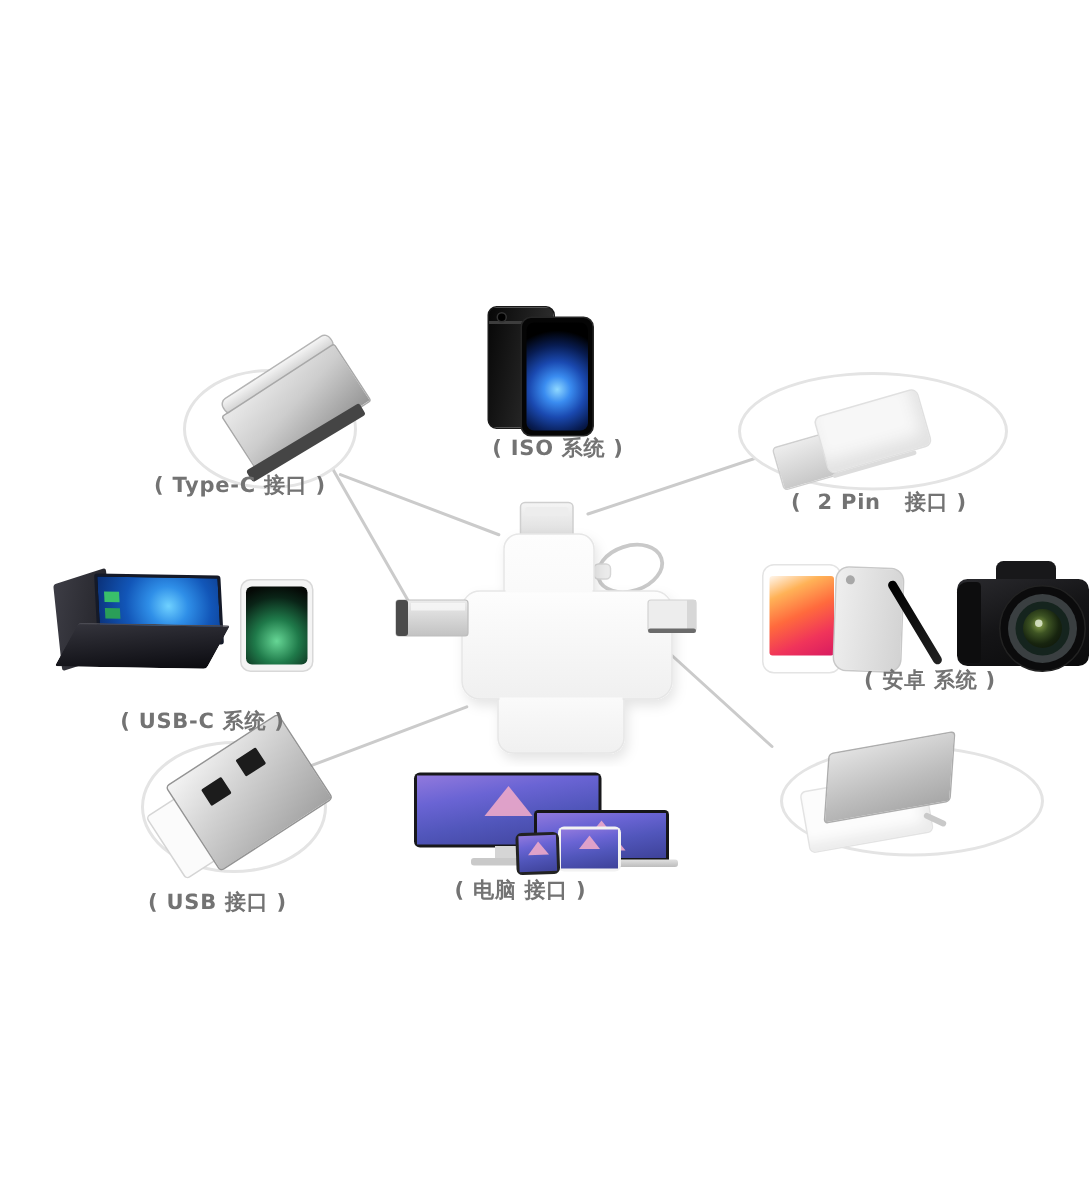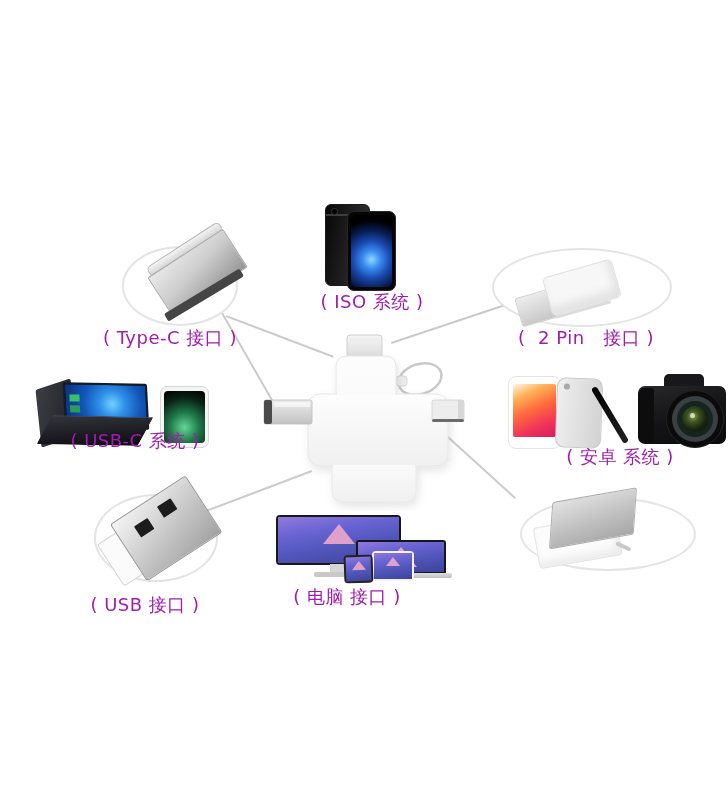--- a/index.html
+++ b/index.html
@@ -4,21 +4,21 @@
 <style>
   html,body{margin:0;padding:0;background:#fff;}
   #canvas{position:relative;width:728px;height:800px;background:#ffffff;overflow:hidden;
           font-family:"DejaVu Sans","Liberation Sans",sans-serif;}
   
   .cline{position:absolute;height:2px;background:#cbcbcb;transform-origin:0 50%;z-index:1;border-radius:1px;}
   
   .circ{position:absolute;border:2px solid #e4e4e4;border-radius:50%;background:#fff;z-index:2;}
   
   .callout-label{position:absolute;transform:translateX(-50%);white-space:pre;z-index:6;
-    font-size:18px;font-weight:400;color:#a21caf;letter-spacing:.5px;}
+    font-size:14px;font-weight:700;color:#737373;letter-spacing:.5px;}
   
   .photo{position:absolute;z-index:3;}
   
   .tc-wrap{left:150px;top:240px;width:100px;height:76px;transform:rotate(-33deg);}
   .tc-rail{position:absolute;left:10px;top:0;width:84px;height:10px;border-radius:5px;
     background:linear-gradient(#f4f4f4,#cfcfcf);border:1px solid #b5b5b5;}
   .tc-face{position:absolute;left:6px;top:9px;width:88px;height:44px;border-radius:2px;
     background:linear-gradient(165deg,#e9e9e9 0%,#cdcdcd 45%,#969696 100%);border:1px solid #a8a8a8;}
   .tc-edge{position:absolute;left:0;top:50px;width:88px;height:9px;background:#454545;border-radius:2px;transform:rotate(2deg);}
   
@@ -244,21 +244,21 @@
 
     <rect x="8" y="74" width="48" height="24" rx="2" fill="url(#plugGrad)" stroke="#bdbdbd" stroke-width="0.8"></rect>
     <rect x="8" y="74" width="8" height="24" rx="2" fill="#4b4b4b"></rect>
     <rect x="18" y="76" width="36" height="5" fill="#f7f7f7" opacity="0.8"></rect>
 
     <rect x="176" y="74" width="32" height="21" rx="2" fill="#ededed" stroke="#d2d2d2" stroke-width="0.8"></rect>
     <rect x="202" y="74" width="6" height="21" fill="#d7d7d7"></rect>
     <rect x="176" y="93" width="32" height="3" rx="1.5" fill="#6b6b6b"></rect>
   </svg>
 
-  <div class="callout-label" style="left:160px;top:326px;margin-left:10px;">( Type-C 接口 )</div>
+  <div class="callout-label" style="left:160px;top:315px;">( Type-C 接口 )</div>
   <div class="callout-label" style="left:372px;top:290px;">( ISO 系统 )</div>
   <div class="callout-label" style="left:586px;top:326px;">(  2 Pin   接口 )</div>
-  <div class="callout-label" style="left:135px;top:429px;">( USB-C 系统 )</div>
+  <div class="callout-label" style="left:135px;top:472px;">( USB-C 系统 )</div>
   <div class="callout-label" style="left:620px;top:445px;">( 安卓 系统 )</div>
   <div class="callout-label" style="left:145px;top:577px;margin-top:16px;">( USB 接口 )</div>
   <div class="callout-label" style="left:347px;top:585px;">( 电脑 接口 )</div>
 
 </div>
 
 </body></html>

